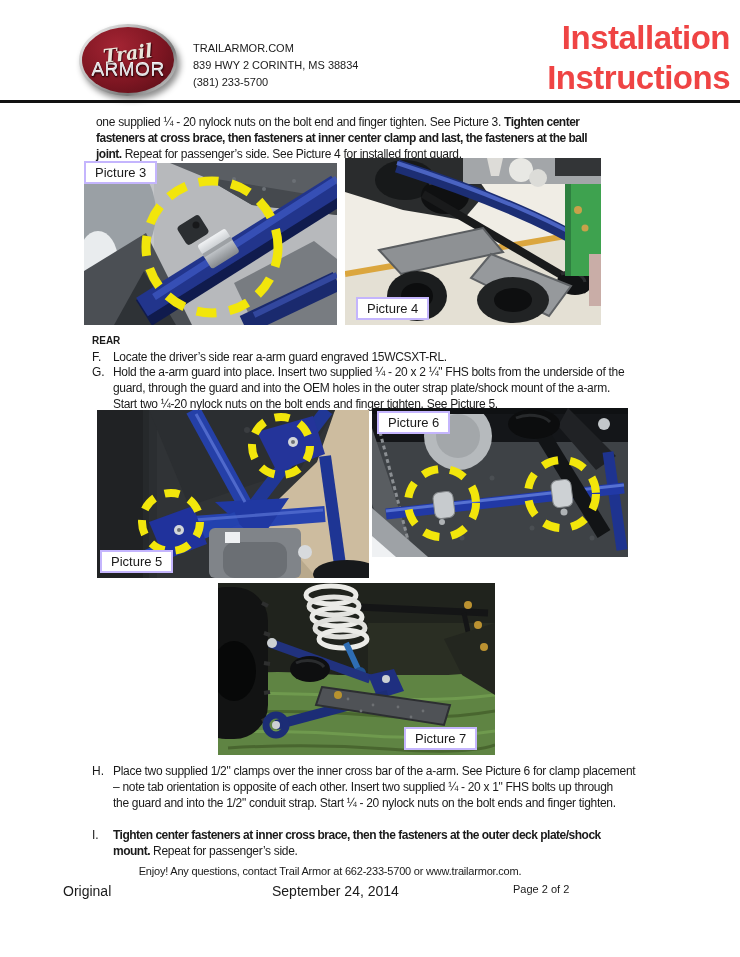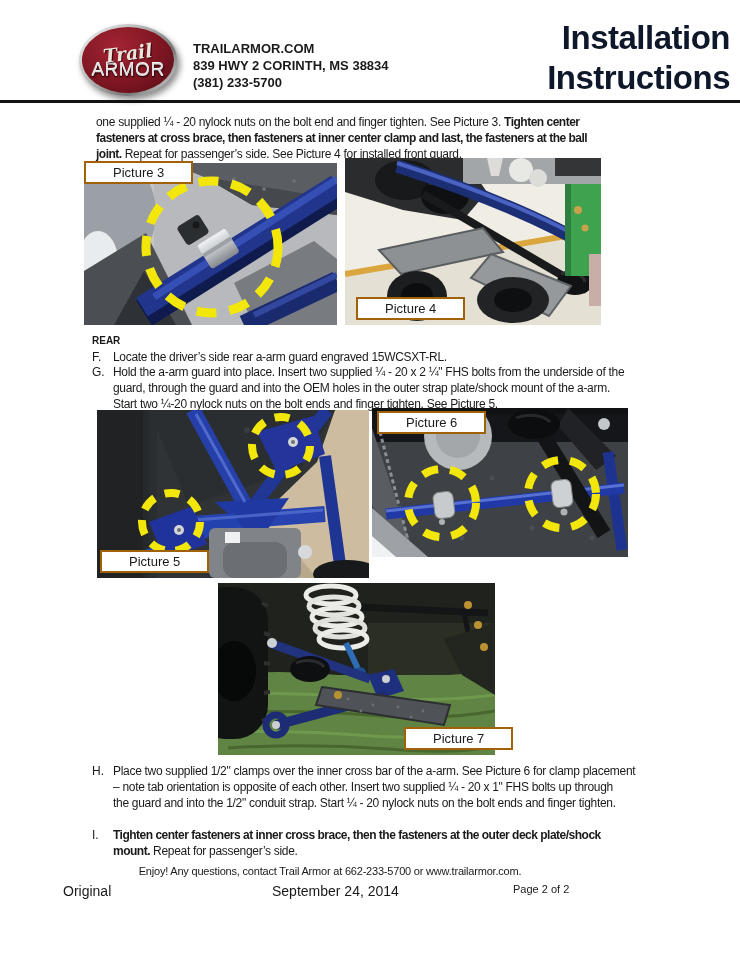--- a/index.html
+++ b/index.html
@@ -12,37 +12,37 @@
   .logo{position:absolute;left:79px;top:24px;width:98px;height:72px;
     border-radius:50%;background:linear-gradient(135deg,#f7f7f7 0%,#bdbdbd 35%,#777 70%,#e8e8e8 100%);
     padding:3px;box-sizing:border-box;filter:drop-shadow(3px 4px 3px rgba(0,0,0,.45));}
   .logo-inner{width:100%;height:100%;border-radius:50%;
     background:radial-gradient(ellipse at 38% 30%,#a32433 0%,#7e1622 55%,#530d16 100%);
     display:flex;flex-direction:column;align-items:center;justify-content:center;overflow:hidden;}
   .logo-trail{font-family:"DejaVu Serif",serif;font-style:italic;font-weight:bold;font-size:19px;
     line-height:18px;color:#e9e5da;transform:rotate(-7deg);text-shadow:1px 1px 1px #3a060c;margin-top:2px;}
   .logo-armor{font-weight:normal;font-size:19px;line-height:19px;letter-spacing:.5px;color:#dfdfe2;
     text-shadow:0 -1px 0 #f8f8f8,0 1px 1px #2c0408,1px 1px 2px #2c0408;margin-top:-2px;}
-  .contact{position:absolute;left:193px;top:40px;font-size:13px;line-height:17px;font-weight:bold;}
+  .contact{position:absolute;left:193px;top:40px;font-size:11px;line-height:17px;}
   .doc-title{position:absolute;right:10px;top:18px;text-align:right;font-weight:bold;
-    font-size:33px;line-height:40px;letter-spacing:-.5px;color:#0f172a;}
+    font-size:33px;line-height:40px;letter-spacing:-.5px;color:#ef4444;}
   .divider{position:absolute;left:0;top:100px;width:740px;height:3px;background:#111;}
   
   .tline{height:16px;line-height:16px;font-size:12px;letter-spacing:-.3px;white-space:nowrap;}
   .tline strong{letter-spacing:-.5px;}
   .intro{position:absolute;left:96px;top:114px;}
   .rear-heading{position:absolute;left:92px;top:333px;font-size:10px;font-weight:bold;line-height:16px;}
   .step{position:absolute;left:92px;display:flex;align-items:flex-start;}
   .step .letter{flex:0 0 21px;width:21px;font-size:12px;line-height:16px;}
   .step-f{top:349px}.step-g{top:364px}.step-h{top:763px}.step-i{top:827px}
   
   .photo{position:absolute;}
   .photo svg{display:block;}
-  .pic-label{position:absolute;z-index:6;background:#fff;border:2px solid #a16207;
-    padding:1px 27px;font-size:13px;line-height:17px;white-space:nowrap;}
+  .pic-label{position:absolute;z-index:6;background:#fff;border:2px solid #c4b5fd;
+    padding:1px 9px;font-size:13px;line-height:17px;white-space:nowrap;}
   .lab3{left:84px;top:161px}.lab4{left:356px;top:297px}.lab5{left:100px;top:550px}
   .lab6{left:377px;top:411px}.lab7{left:404px;top:727px}
   
   .enjoy{position:absolute;left:0;top:865px;width:660px;text-align:center;font-size:11px;letter-spacing:-.2px;}
   .rev{position:absolute;left:63px;top:883px;font-size:14px;}
   .date{position:absolute;left:272px;top:883px;font-size:14px;text-align:center;}
   .pageno{position:absolute;left:513px;top:883px;font-size:11px;}
 </style>
 </head>
 <body>

